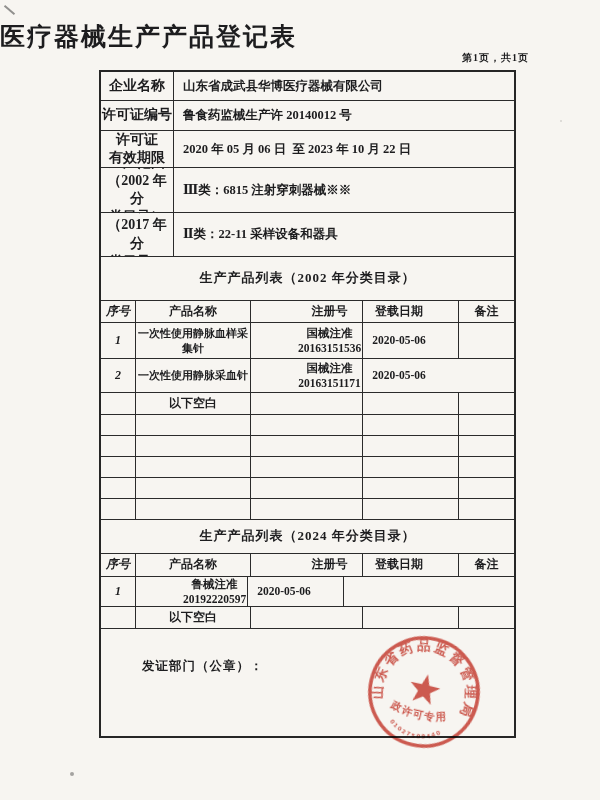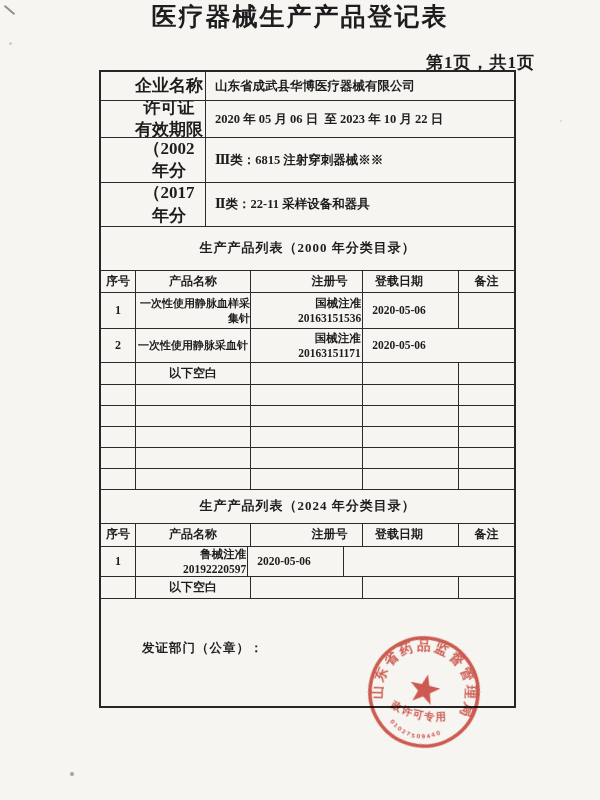--- a/index.html
+++ b/index.html
@@ -2,45 +2,45 @@
 <html><head>
 <meta charset="utf-8">
 <style>
   html,body{margin:0;padding:0;}
   .sheet{
     position:relative; width:600px; height:800px; overflow:hidden;
     background:#f7f5f1;
     font-family:"Liberation Serif","DejaVu Serif",serif;
     font-weight:700; color:#1d1d1f;
   }
-  .title{ text-align:center; padding-top:0; font-size:25px; letter-spacing:2px; }
-  .pagenum{ position:absolute; left:18px; top:51px; width:517px; text-align:right; font-size:17px; letter-spacing:1px; }
+  .title{ text-align:left; padding-top:20px; font-size:25px; letter-spacing:2px; }
+  .pagenum{ position:absolute; left:12px; top:51px; width:517px; text-align:right; font-size:10px; letter-spacing:1px; }
   .doc-table{
     position:absolute; left:99px; top:70px; width:417px;
     border:2px solid #262626; box-sizing:border-box;
   }
   .r{ display:flex; border-bottom:1.6px solid #2b2b2b; box-sizing:border-box; }
   .r:last-child{ border-bottom:none; }
   .c{
     box-sizing:border-box; display:flex; align-items:center; justify-content:center;
     text-align:center; white-space:pre-wrap; line-height:1.3; font-size:12px; overflow:hidden;
   }
-  .bl{ border-left:1.6px solid #2b2b2b;text-align:right; }
-  .w-label{ width:72px; font-size:17px;margin-left:32px; }
+  .bl{ border-left:1.6px solid #2b2b2b; }
+  .w-label{ width:72px; font-size:14px; }
   .w-val{ flex:1; justify-content:flex-start; text-align:left; padding:14px 9px; font-size:12.5px; }
-  .w-seq{ width:34px; }
+  .w-seq{ width:34px;font-style:italic; }
   .w-name{ width:115px; font-size:11px; }
   .w-reg{ width:112px; font-size:11.5px;padding-left:46px; }
   .w-date{ width:73px; font-size:11.5px; }
   .w-note{ flex:1; font-size:11px;margin-left:23px; }
   .sect{ font-size:13px; letter-spacing:1px; }
   .h29{height:29px}.h30{height:30px}.h37{height:37px}.h45{height:45px}.h44{height:44px}
   .h22{height:22px}.h36{height:36px}.h34{height:34px}.h21{height:21px}.h23{height:23px}
   .footer-row{ position:relative; height:107px; display:block; }
-  .issuer{ position:absolute; left:41px; top:29px; font-size:12.5px; letter-spacing:1px;margin-top:12px; }
+  .issuer{ position:absolute; left:41px; top:29px; font-size:12.5px; letter-spacing:1px; }
   .issue-date{
     position:absolute; left:320px; top:693px; font-size:12.5px; letter-spacing:1.5px;
     color:#121212; z-index:3;
   }
   .seal{
     position:absolute; left:364px; top:632px; width:120px; height:120px;
     transform:rotate(13deg); opacity:.82; mix-blend-mode:multiply;
     filter:blur(0.3px); z-index:2;
   }
   .speck{ position:absolute; background:rgba(40,40,40,.4); border-radius:50%; }
@@ -60,40 +60,44 @@
 
   <div class="title">医疗器械生产产品登记表</div>
   <div class="pagenum">第1页，共1页</div>
 
   <div class="doc-table">
 
     <div class="r h29">
       <div class="c w-label">企业名称</div>
       <div class="c w-val bl">山东省成武县华博医疗器械有限公司</div>
     </div>
+    <div class="r h30">
+      <div class="c w-label">许可证编号</div>
+      <div class="c w-val bl">鲁食药监械生产许 20140012 号</div>
+    </div>
     <div class="r h37">
       <div class="c w-label">许可证
 有效期限</div>
       <div class="c w-val bl">2020 年 05 月 06 日  至 2023 年 10 月 22 日</div>
     </div>
     <div class="r h45">
       <div class="c w-label">生产范围
 （2002 年分
 类目录）</div>
       <div class="c w-val bl">Ⅲ类：6815 注射穿刺器械※※</div>
     </div>
     <div class="r h44">
       <div class="c w-label">生产范围
 （2017 年分
 类目录）</div>
       <div class="c w-val bl">Ⅱ类：22-11 采样设备和器具</div>
     </div>
 
     <div class="r h44">
-      <div class="c sect" style="flex:1">生产产品列表（2000 年分类目录）</div>
+      <div class="c sect" style="flex:1">生产产品列表（2002 年分类目录）</div>
     </div>
 
     <div class="r h22">
       <div class="c w-seq">序号</div>
       <div class="c w-name bl" style="font-size:12px">产品名称</div>
       <div class="c w-reg bl" style="font-size:12px">注册号</div>
       <div class="c w-date bl" style="font-size:12px">登载日期</div>
       <div class="c w-note bl" style="font-size:12px">备注</div>
     </div>
 

